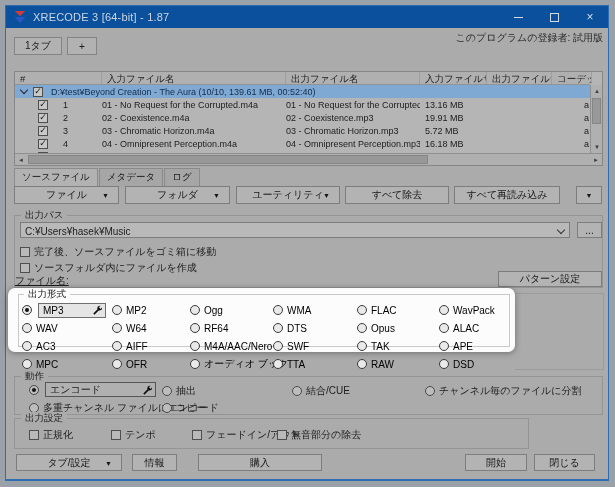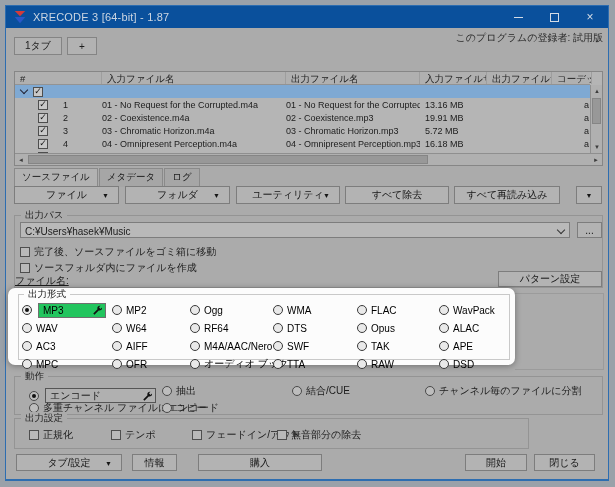--- a/index.html
+++ b/index.html
@@ -121,36 +121,36 @@
   }
   .radio.on::after {
     content:""; position:absolute; left:2px; top:2px; width:4px; height:4px;
     border-radius:50%; background:#111;
   }
   .dim .radio { background:#bdbdbd; border-color:#4a4a4a; }
   
   .fmt-ext { position:absolute; left:509px; top:287px; width:89px; height:77px;
     border:1px solid #9b9b9b; border-left:none; }
   .fmt-panel {
-    position:absolute; left:2px; top:282px; width:507px; height:77px;
+    position:absolute; left:2px; top:282px; width:507px; height:64px;
     background:#fcfcfc; border-radius:7px; box-shadow:0 1px 6px rgba(0,0,0,.35); z-index:5;
   }
   .fmt-border { position:absolute; left:10px; top:6px; right:5px; bottom:5px; border:1px solid #c9c9c9; }
   .fmt-panel .glabel {
     position:absolute; top:0px; left:16px; background:#fcfcfc; padding:0 4px; font-size:9.5px; color:#111; z-index:2;
   }
   .fmt-grid {
     position:absolute; left:14px; top:13px; right:0; bottom:2px;
     display:grid; grid-template-columns:90px 78px 83px 84px 82px 1fr;
     grid-auto-rows:18px; align-items:center; z-index:2; color:#000;
   }
   .fmt-cell { display:flex; align-items:center; gap:4px; font-size:10px; white-space:nowrap; }
   .selbox {
     display:flex; align-items:center; justify-content:space-between;
-    border:1px solid #6f6f6f; background:#22c55e; height:15px; padding:0 3px 0 4px;
+    border:1px solid #6f6f6f; background:#e5e5e5; height:15px; padding:0 3px 0 4px;
   }
   .fmt-cell .selbox { width:68px; margin-left:2px; }
   .wrench { width:10px; height:10px; flex:0 0 auto; }
   
   .act-cell { position:absolute; display:flex; align-items:center; gap:4px; font-size:10px; white-space:nowrap; }
   .act-sel .selbox { width:111px; background:#b0b0b0; border-color:#565656; margin-left:2px; }
   
   .bottom .btn { top:448px; height:17px; }
 </style>
 </head>
@@ -192,20 +192,21 @@
       <div>入力ファイルサイズ</div>
       <div>出力ファイルサイズ</div>
       <div>コーデック</div>
     </div>
 
     <div class="grouprow">
       <span class="chev"></span>
       <span class="cb">
           <span>✓</span>
         </span>
+      <span style="margin-left:8px;">D:¥test¥Beyond Creation - The Aura (10/10, 139.61 MB, 00:52:40)</span>
     </div>
 
     <div class="trow tgrid">
       <div></div>
       <div class="cbcell">
           <span class="cb">
             <span>✓</span>
           </span>
         </div>
       <div class="cell-num">1</div>
@@ -449,21 +450,21 @@
         </div>
       <div class="fmt-cell">
           <span class="radio"></span>
           <span>DSD</span>
         </div>
     </div>
   </div>
 
   <div class="gbox dim" style="left:8px; top:370px; width:589px; height:39px;">
     <span class="glabel">動作</span>
-    <div class="act-cell act-sel" style="left:14px; top:11px;">
+    <div class="act-cell act-sel" style="left:14px; top:5px;">
       <span class="radio on"></span>
       <span class="selbox">
         <span>エンコード</span>
         <svg class="wrench" viewBox="0 0 16 16">
           <path fill="#111" d="M13.6 1.2a4.2 4.2 0 0 0-4.8 5.5L2 13.5 3.9 15.4l6.8-6.8a4.2 4.2 0 0 0 5.5-4.8L13.7 6.3 11.1 3.7z"></path>
         </svg>
       </span>
     </div>
     <div class="act-cell" style="left:147px; top:7px;">
         <span class="radio"></span>

